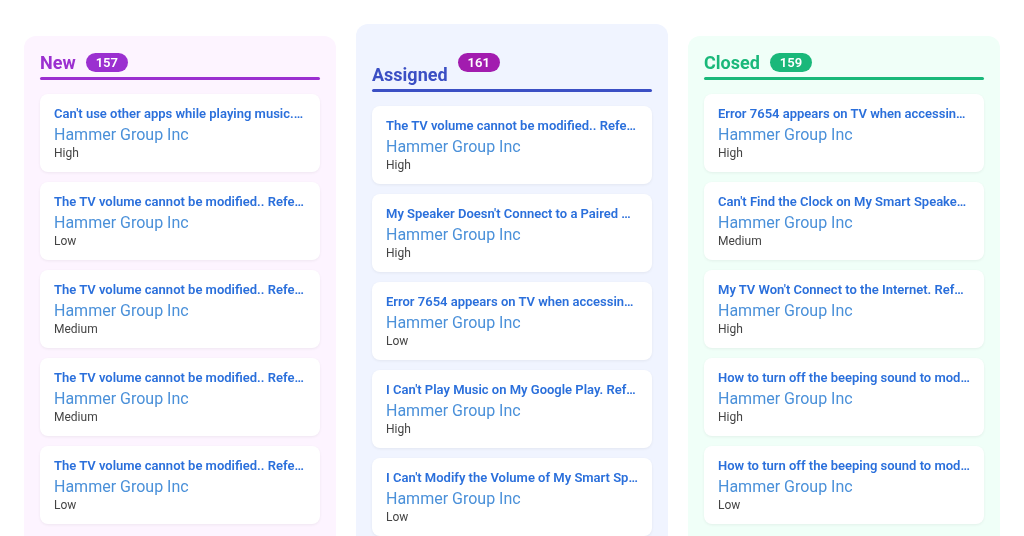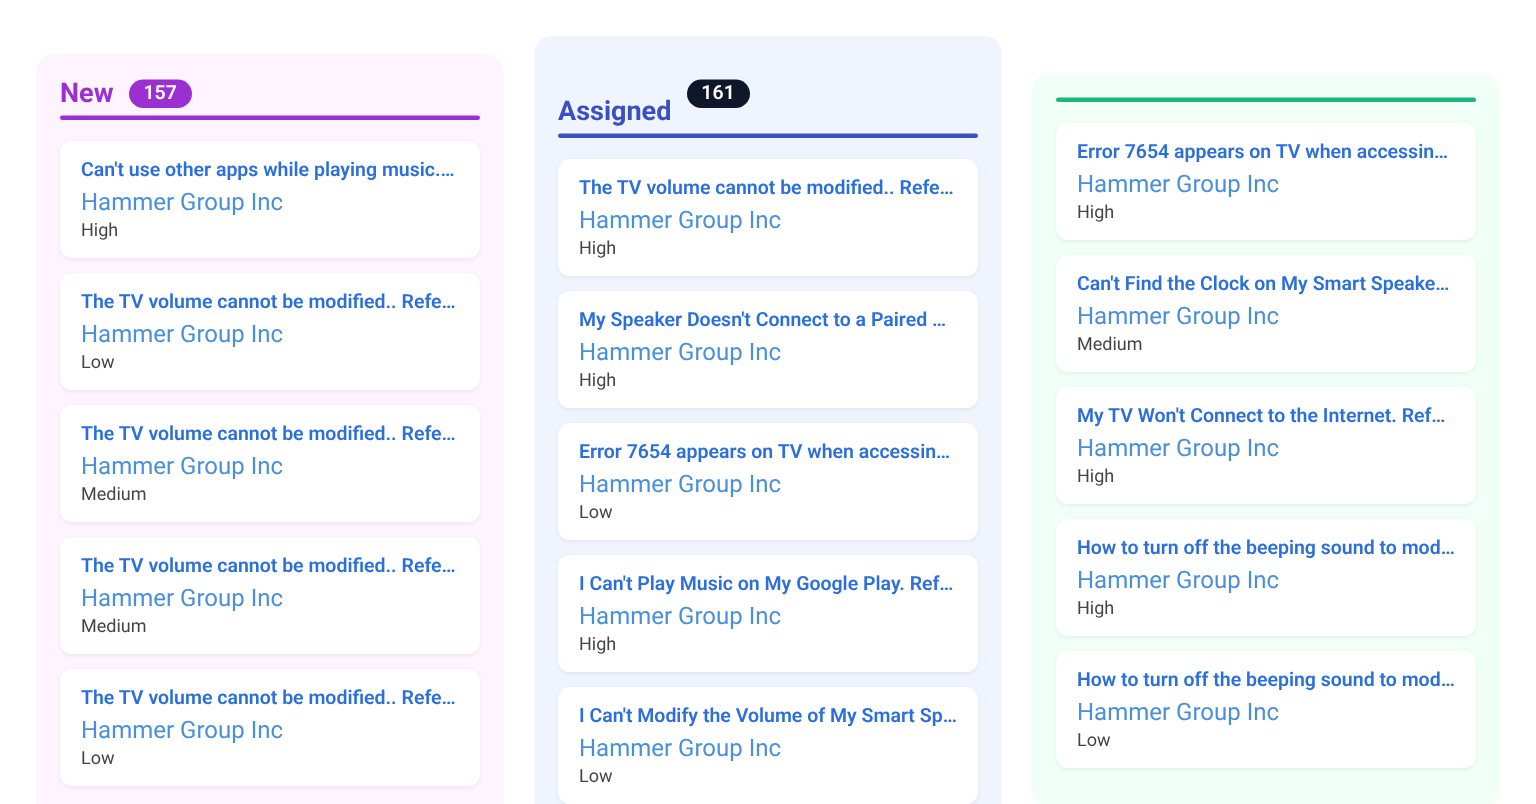--- a/index.html
+++ b/index.html
@@ -37,21 +37,21 @@
     .column-assigned .column-title { color: #3b4fc4; margin-top: 24px; }
     .column-closed .column-title { color: #1ab87a; }
     .badge {
       border-radius: 12px;
       padding: 2px 10px;
       font-size: 13px;
       font-weight: 600;
       color: #fff;
     }
     .badge-new { background: #9b30d0; padding-left: 10px; }
-    .badge-assigned { background: #0f172a; }
+    .badge-assigned { background: #a21caf; }
     .badge-closed { background: #1ab87a; }
     .column-divider {
       height: 3px;
       border-radius: 2px;
       margin-bottom: 14px;
     }
     .column-new .column-divider { background: #9b30d0; }
     .column-assigned .column-divider { background: #3b4fc4; }
     .column-closed .column-divider { background: #1ab87a; }
     .ticket-card {
@@ -142,20 +142,24 @@
         <div class="ticket-company">Hammer Group Inc</div>
         <div class="ticket-priority">High</div>
       </div>
       <div class="ticket-card">
         <div class="ticket-title">I Can't Modify the Volume of My Smart Speaker. ...</div>
         <div class="ticket-company">Hammer Group Inc</div>
         <div class="ticket-priority">Low</div>
       </div>
     </div>
     <div class="column column-closed">
+      <div class="column-header">
+        <span class="column-title">Closed</span>
+        <span class="badge badge-closed">159</span>
+      </div>
       <div class="column-divider"></div>
       <div class="ticket-card">
         <div class="ticket-title">Error 7654 appears on TV when accessing netw...</div>
         <div class="ticket-company">Hammer Group Inc</div>
         <div class="ticket-priority">High</div>
       </div>
       <div class="ticket-card">
         <div class="ticket-title">Can't Find the Clock on My Smart Speaker. Refer...</div>
         <div class="ticket-company">Hammer Group Inc</div>
         <div class="ticket-priority">Medium</div>

